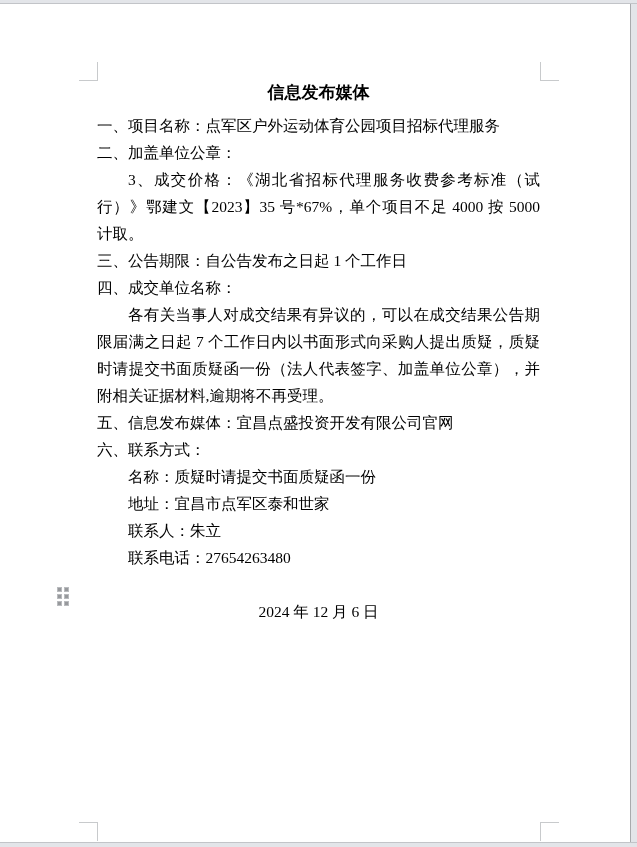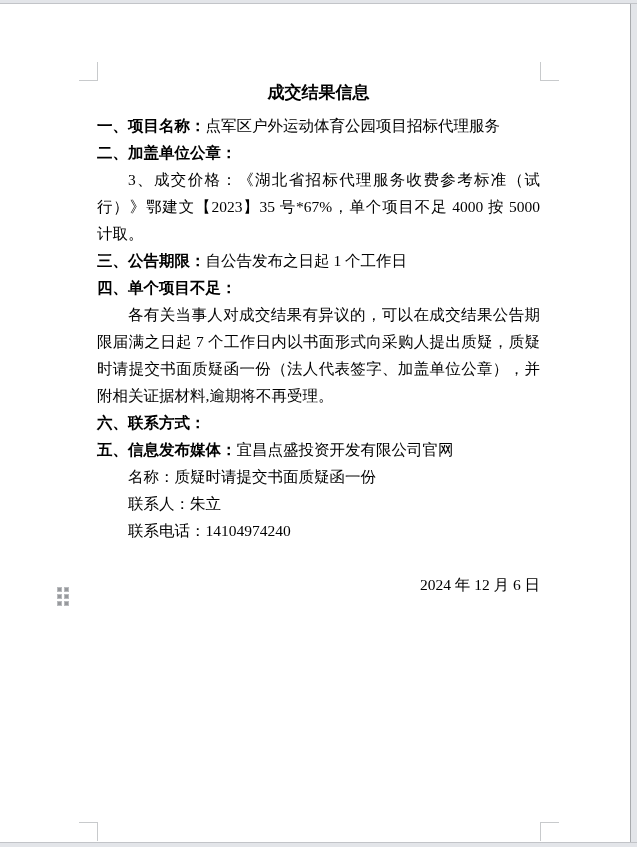--- a/index.html
+++ b/index.html
@@ -31,23 +31,23 @@
   
   .content{
     position:absolute;left:97px;top:79px;width:443px;
     font-size:15.5px;line-height:27px;text-align:justify;
   }
   .doc-title{
     font-size:17px;font-weight:bold;text-align:center;
     margin:0 0 6px 0;line-height:27px;
   }
   .content p{margin:0;}
-  .b{font-weight:bold;}
+  .b{font-weight:normal;}
   .indent{text-indent:2em;}
-  .date-line{text-align:right;margin-top:27px !important;}
+  .date-line{text-align:center;margin-top:27px !important;}
 </style>
 </head>
 <body>
 
 <div class="chrome-top"></div>
 <div class="chrome-right"></div>
 <div class="chrome-bottom"></div>
 
 <div class="mark tl"></div>
 <div class="mark tr"></div>
@@ -57,38 +57,39 @@
 <div class="drag-handle">
   <i></i>
     <i></i>
     <i></i>
     <i></i>
     <i></i>
     <i></i>
 </div>
 
 <div class="content">
-  <h1 class="doc-title">成交结果信息</h1>
+  <h1 class="doc-title">信息发布媒体</h1>
 
   <p><span class="b">一、项目名称：</span><span>点军区户外运动体育公园项目招标代理服务</span></p>
 
   <p><span class="b">二、加盖单位公章：</span></p>
 
 
 
   <p class="indent">3、成交价格：《湖北省招标代理服务收费参考标准（试行）》鄂建文【2023】35 号*67%，单个项目不足 4000 按 5000 计取。</p>
 
   <p><span class="b">三、公告期限：</span><span>自公告发布之日起 1 个工作日</span></p>
 
-  <p><span class="b">四、单个项目不足：</span></p>
+  <p><span class="b">四、成交单位名称：</span></p>
 
   <p class="indent">各有关当事人对成交结果有异议的，可以在成交结果公告期限届满之日起 7 个工作日内以书面形式向采购人提出质疑，质疑时请提交书面质疑函一份（法人代表签字、加盖单位公章），并附相关证据材料,逾期将不再受理。</p>
 
+  <p><span class="b">五、信息发布媒体：</span><span>宜昌点盛投资开发有限公司官网</span></p>
+
   <p><span class="b">六、联系方式：</span></p>
 
-  <p><span class="b">五、信息发布媒体：</span><span>宜昌点盛投资开发有限公司官网</span></p>
-
   <p class="indent">名称：质疑时请提交书面质疑函一份</p>
+  <p class="indent">地址：宜昌市点军区泰和世家</p>
   <p class="indent">联系人：朱立</p>
-  <p class="indent">联系电话：14104974240</p>
+  <p class="indent">联系电话：27654263480</p>
 
   <p class="date-line">2024 年 12 月 6 日</p>
 </div>
 
 </body></html>

